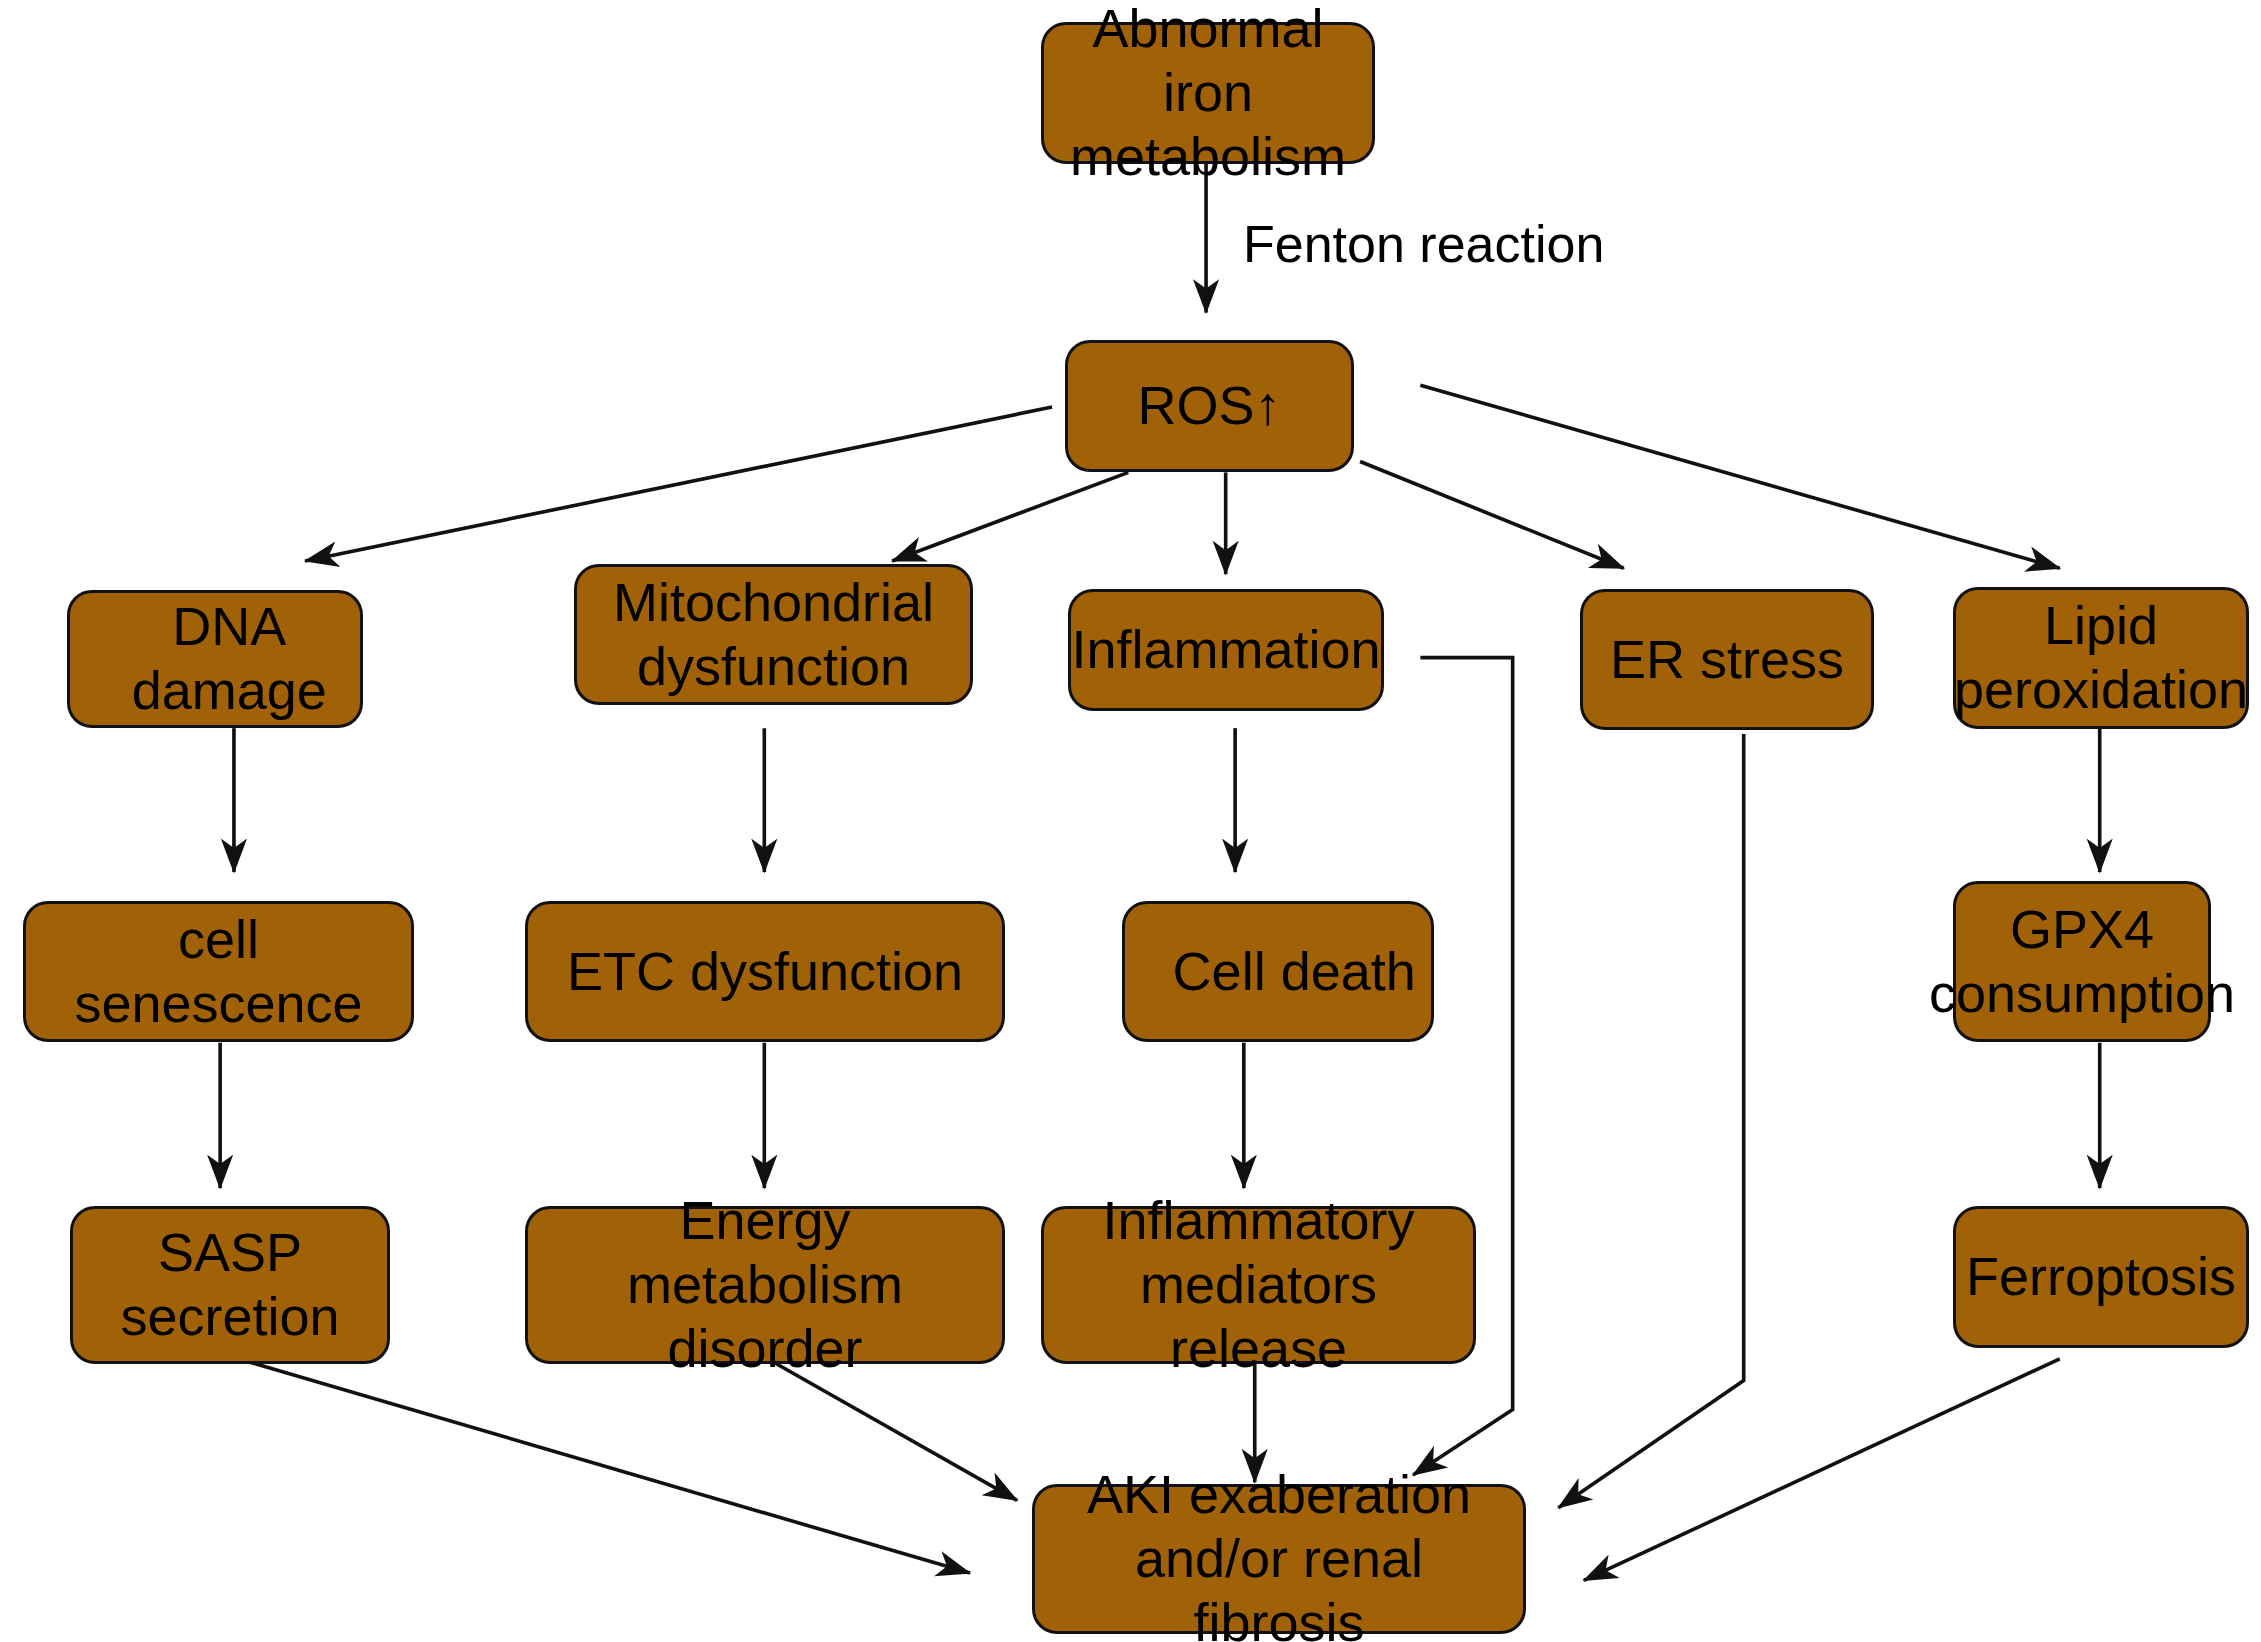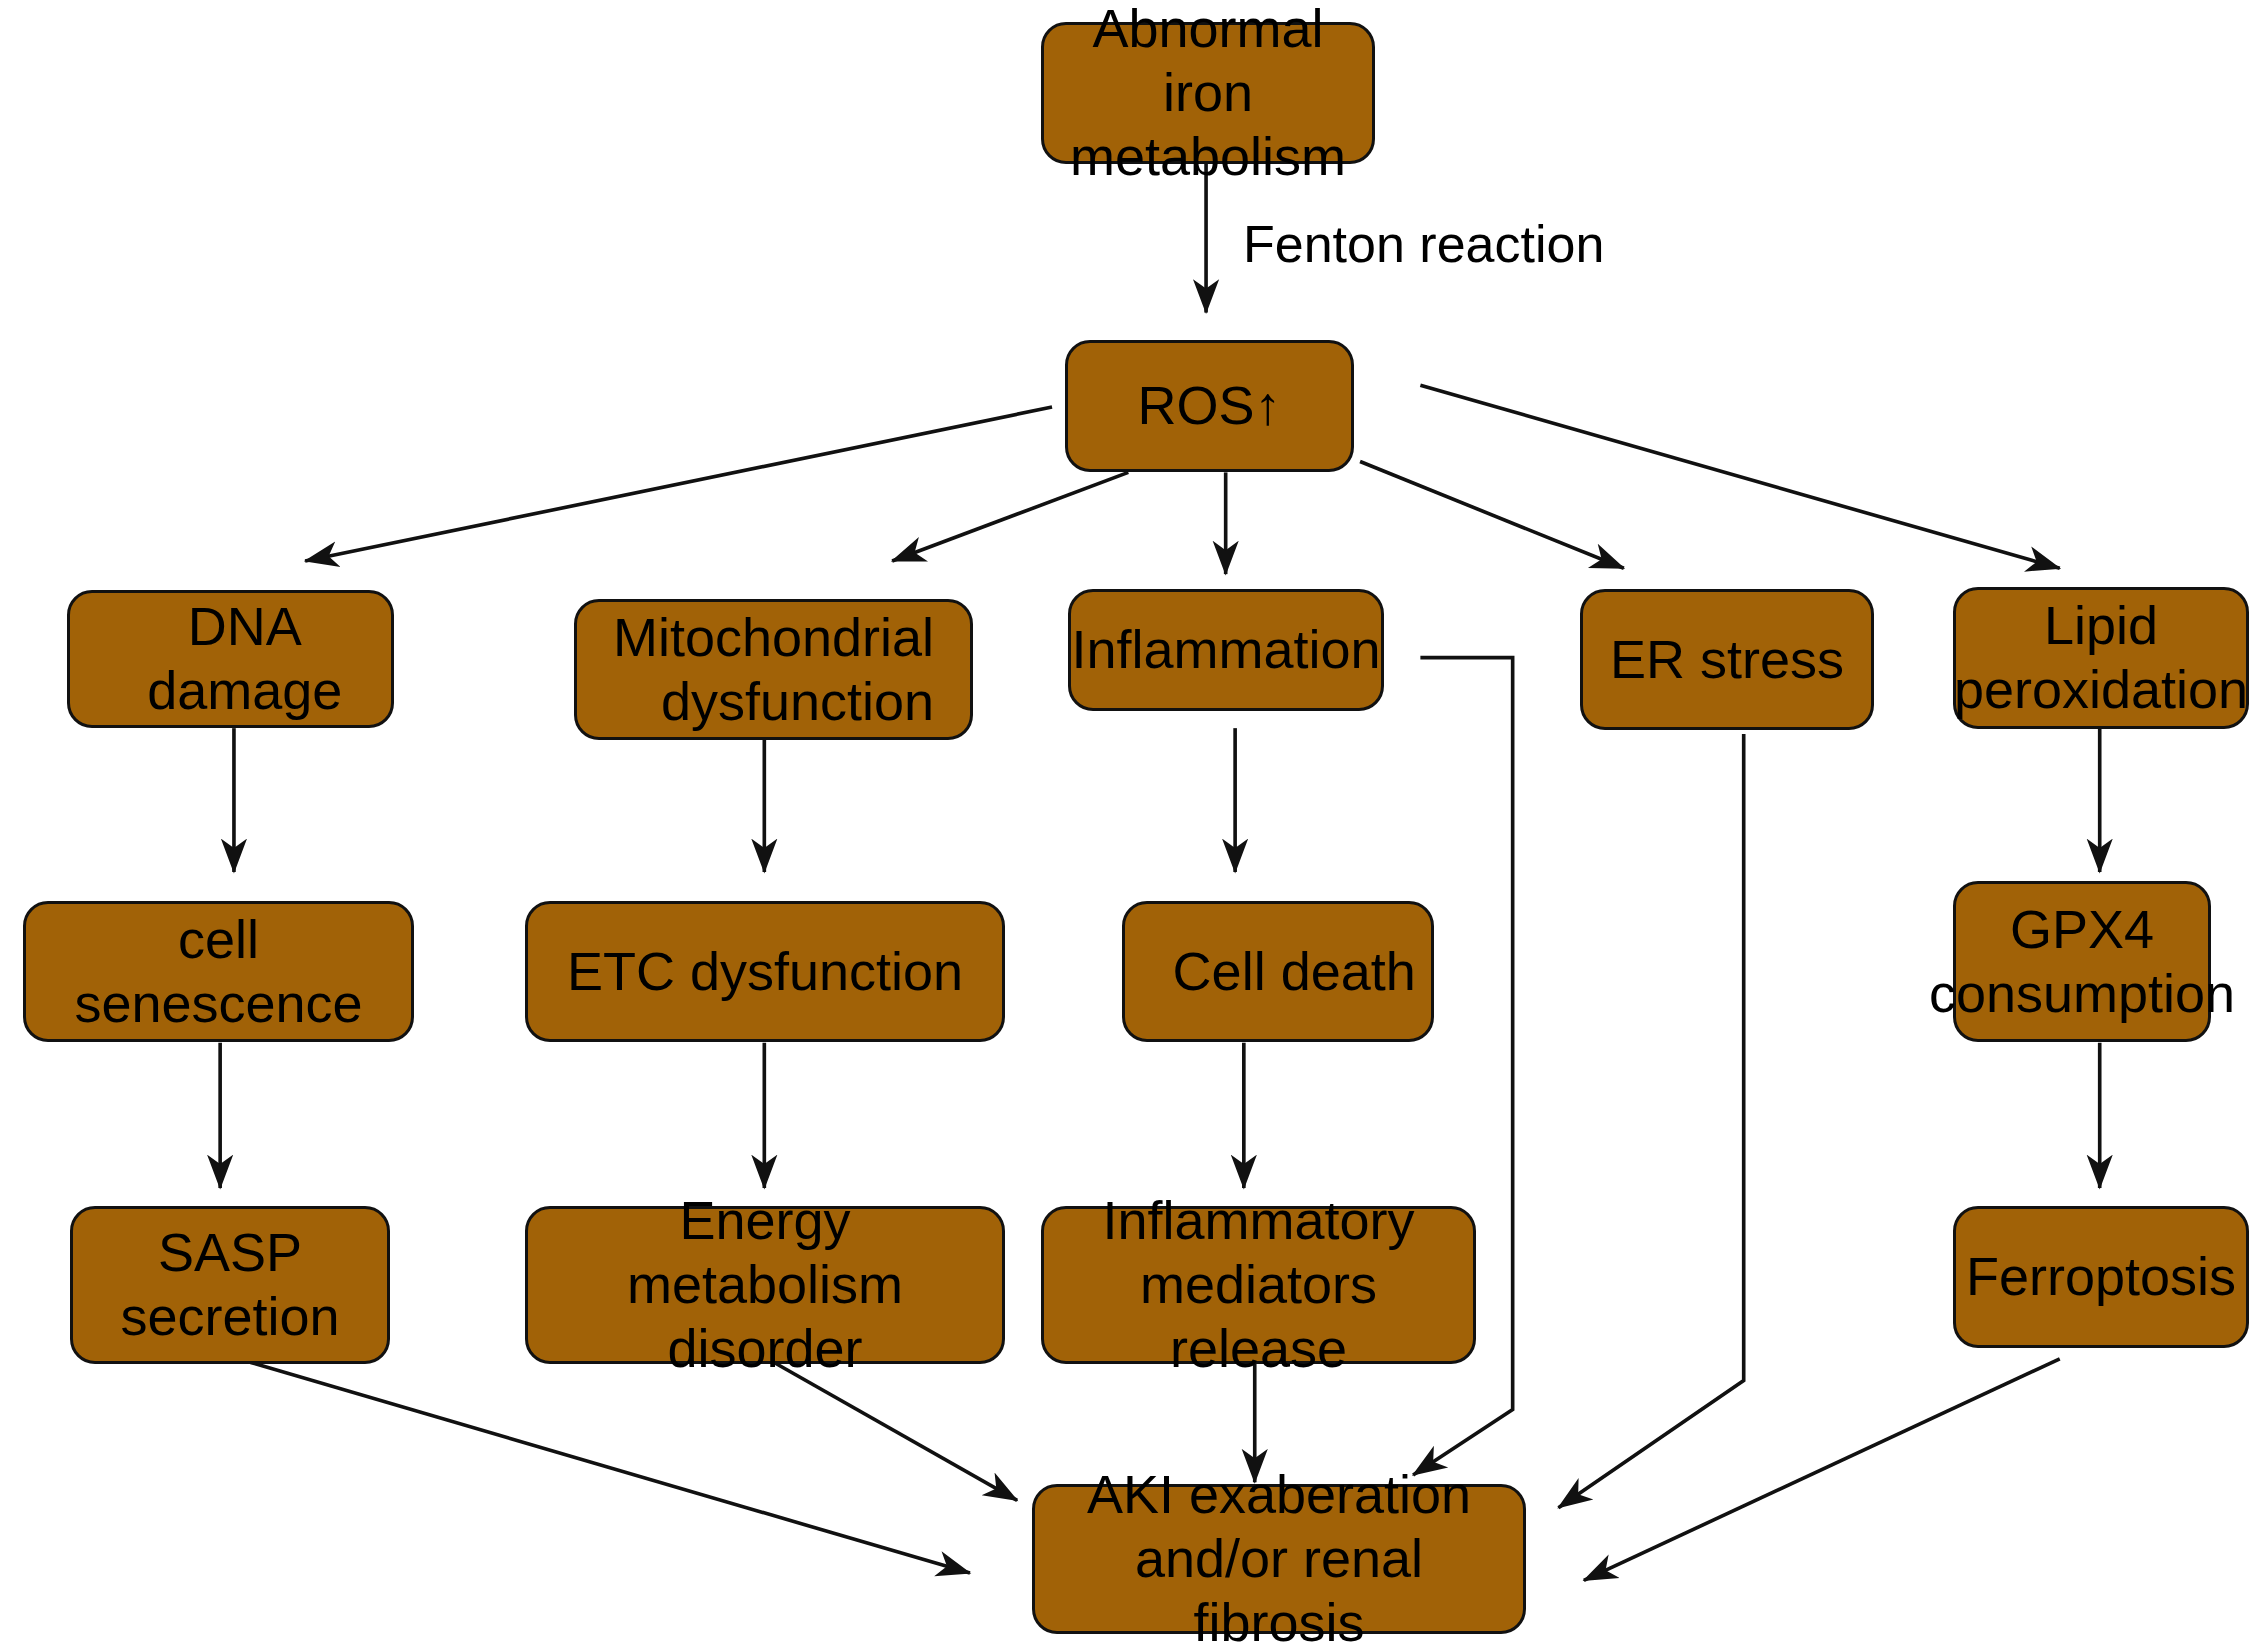--- a/index.html
+++ b/index.html
@@ -92,23 +92,23 @@
   </svg>
 
   <div class="node" style="left:1041px; top:22px; width:334px; height:142px;">Abnormal iron
 metabolism</div>
 
 
   <div class="edge-label" style="left:1243px; top:218px;">Fenton reaction</div>
 
   <div class="node" style="left:1065px; top:340px; width:289px; height:132px;">ROS↑</div>
 
-  <div class="node" style="left:67px; top:590px; width:327px; height:138px;padding-left:40px;">DNA damage</div>
+  <div class="node" style="left:67px; top:590px; width:296px; height:138px;padding-left:40px;">DNA damage</div>
 
-  <div class="node" style="left:574px; top:599px; width:399px; height:141px;text-align:right;">Mitochondrial
+  <div class="node" style="left:574px; top:564px; width:399px; height:141px;">Mitochondrial
 dysfunction</div>
 
   <div class="node" style="left:1068px; top:589px; width:316px; height:122px;">Inflammation</div>
 
   <div class="node" style="left:1580px; top:589px; width:294px; height:141px;">ER stress</div>
 
   <div class="node" style="left:1953px; top:587px; width:296px; height:142px;">Lipid
 peroxidation</div>
 
   <div class="node" style="left:23px; top:901px; width:391px; height:141px;">cell senescence</div>

